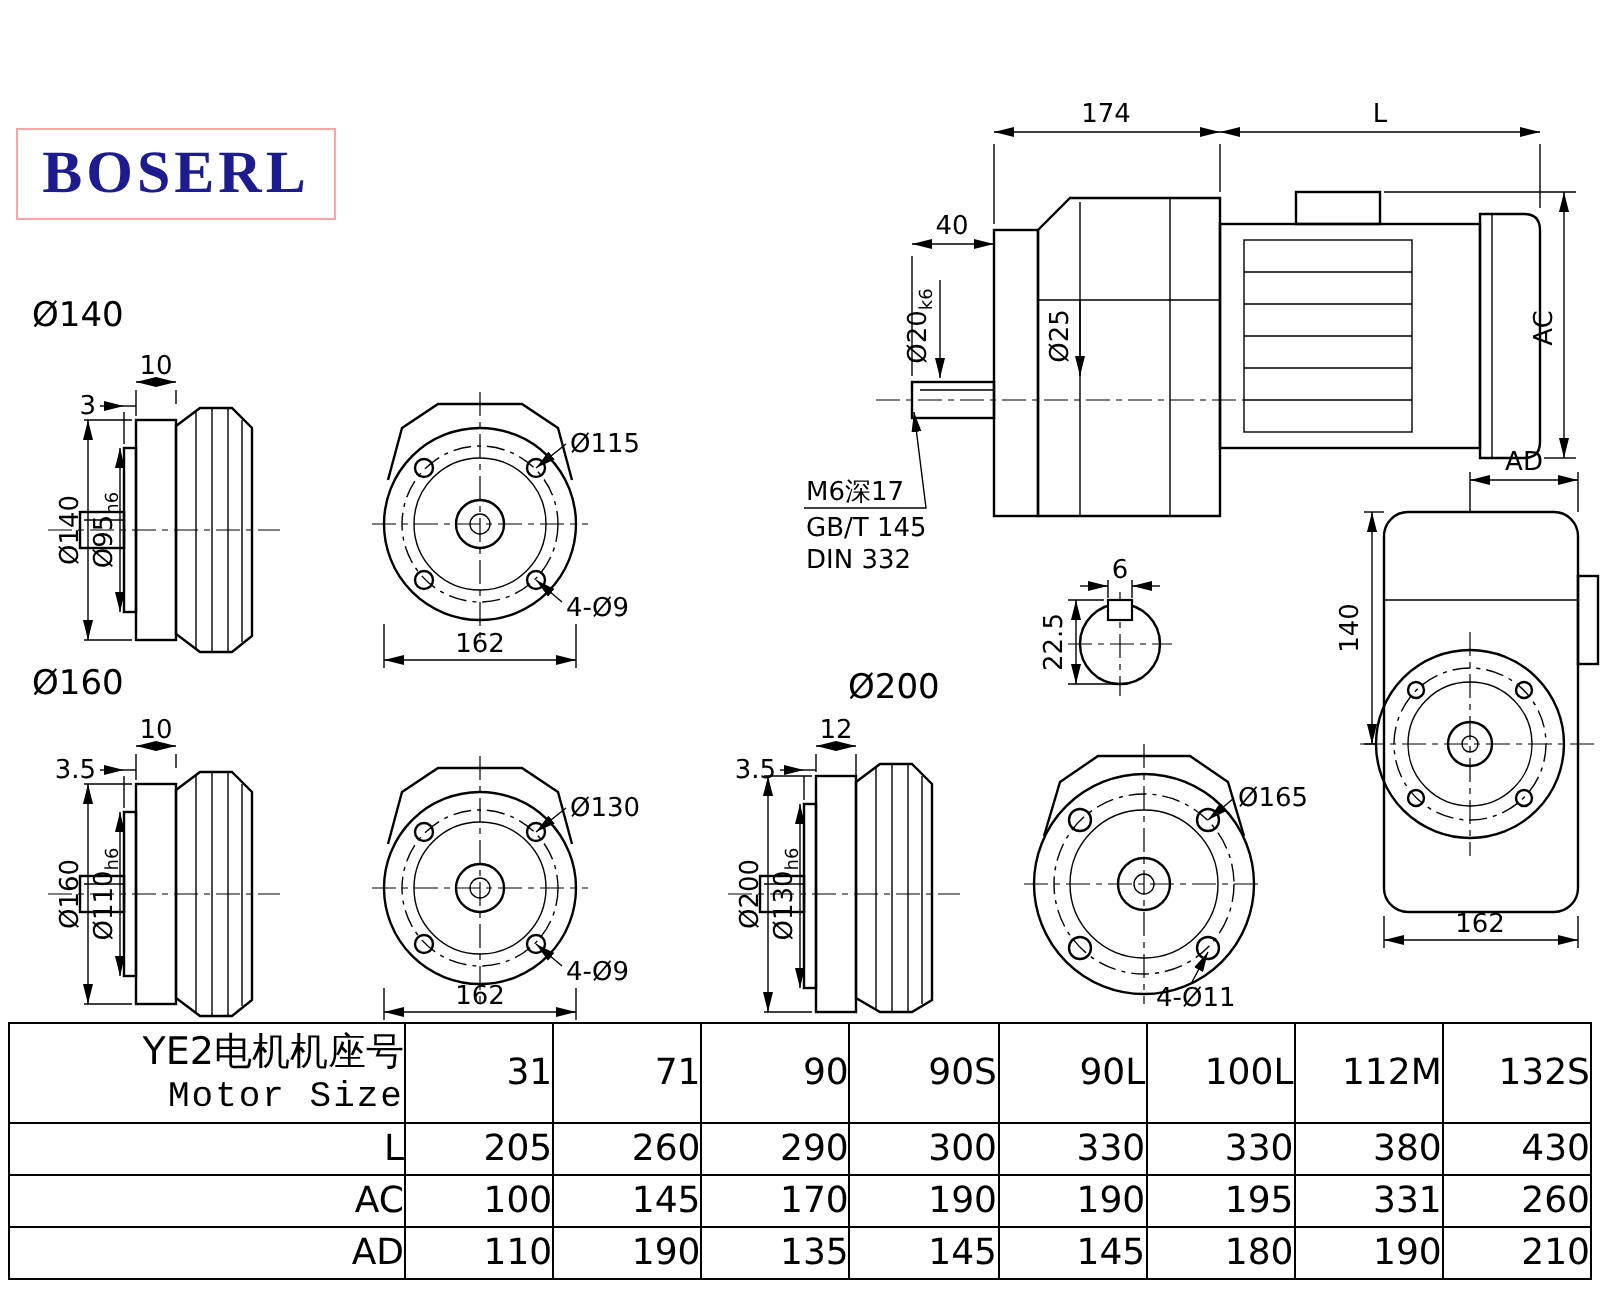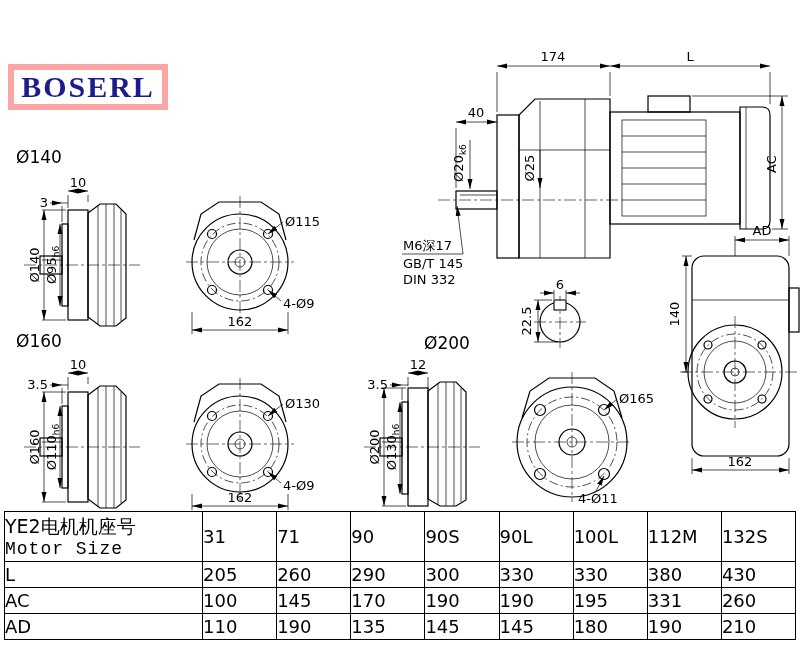--- a/index.html
+++ b/index.html
@@ -1,36 +1,36 @@
 <!DOCTYPE html>
 <html><head>
 <meta charset="utf-8">
 <style>
   * { margin:0; padding:0; box-sizing:border-box; }
   html,body { background:#fff; }
   body { width:800px; height:646px; position:relative; font-family:"DejaVu Sans", sans-serif; overflow:hidden; }
   .sheet { position:absolute; left:0; top:0; width:800px; height:646px; background:#fff; }
   .title { position:absolute; left:28px; top:10px; font-size:28px; font-weight:bold; color:#e60000; letter-spacing:1px; font-family:"DejaVu Sans", sans-serif; }
-  .logo { position:absolute; left:8px; top:64px; width:160px; height:46px; border:6px solid #fca5a5; background:#fff; display:flex; align-items:center; justify-content:center; }
+  .logo { position:absolute; left:8px; top:64px; width:160px; height:46px; border:1px solid #fca5a5; background:#fff; display:flex; align-items:center; justify-content:center; }
   .logo span { font-family:"Liberation Serif", serif; font-weight:bold; font-size:30px; color:#1c1c8f; letter-spacing:2px; }
   svg.drawing { position:absolute; left:0; top:0; }
 
   
   .ol   { fill:none; stroke:#000; stroke-width:1.2; }
   .thin { fill:none; stroke:#000; stroke-width:0.7; }
   .dim  { fill:none; stroke:#000; stroke-width:0.7; }
   .cl   { fill:none; stroke:#000; stroke-width:0.6; stroke-dasharray:12 3 3 3; }
   .dimc { fill:none; stroke:#000; stroke-width:0.7; stroke-dasharray:9 3 2 3; }
   text.d   { font-family:"DejaVu Sans", sans-serif; font-size:13px; fill:#000; }
   text.lbl { font-family:"DejaVu Sans", sans-serif; font-size:17px; fill:#000; }
   tspan.sub { font-size:9px; }
 
   
   .size-table { position:absolute; left:4px; top:511px; width:792px; border-collapse:collapse; table-layout:fixed; background:#fff; }
-  .size-table th, .size-table td { border:1px solid #000; text-align:left; vertical-align:middle; font-weight:normal; font-size:18px; color:#000; height:26px; padding:0; font-family:"DejaVu Sans", sans-serif; }
+  .size-table th, .size-table td { border:1px solid #000; text-align:right; vertical-align:middle; font-weight:normal; font-size:18px; color:#000; height:26px; padding:0; font-family:"DejaVu Sans", sans-serif; }
   .size-table col.c0 { width:198px; }
   .size-table tr.hdr th { height:50px; }
   .hdr-cn { font-size:19px; line-height:24px; }
   .hdr-en { font-size:18px; line-height:22px; font-family:"Liberation Mono", monospace; letter-spacing:1px; }
 </style>
 </head>
 <body>
 
 <div class="sheet">
 

